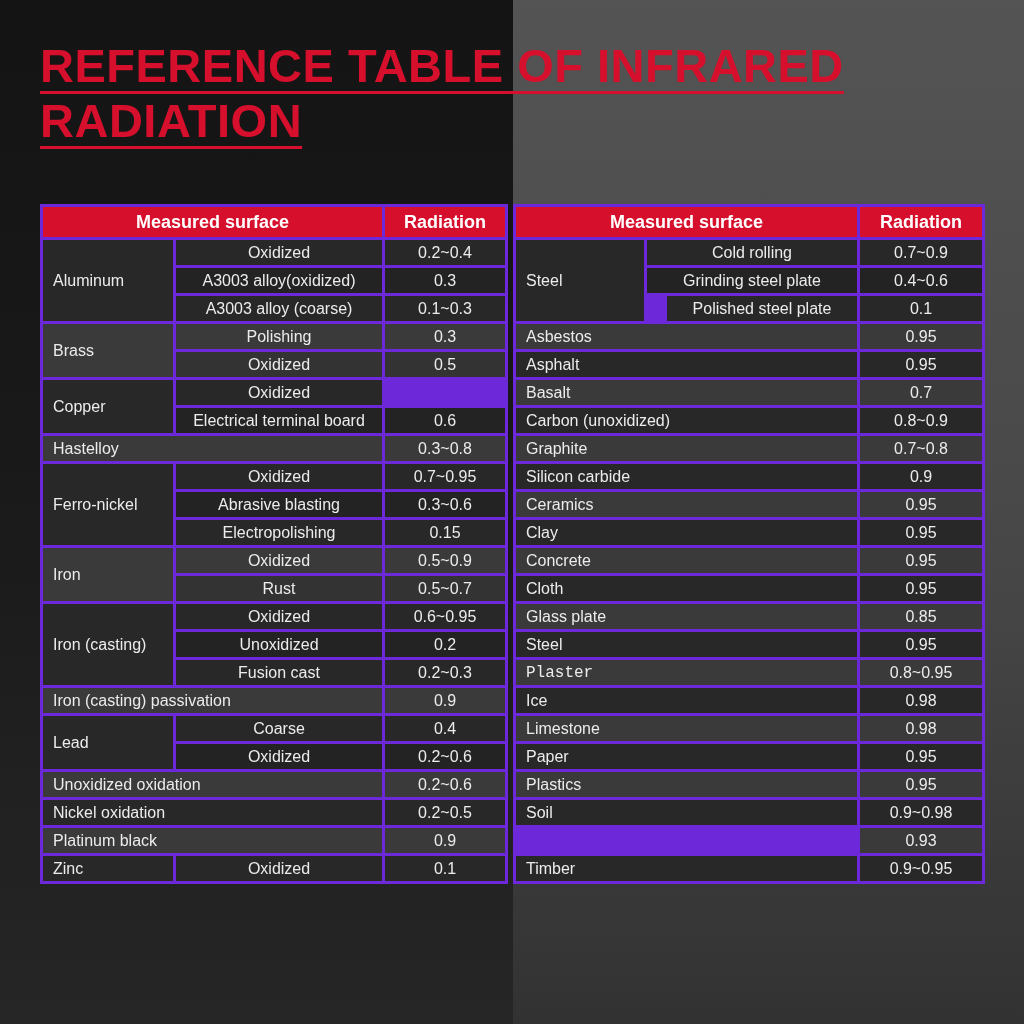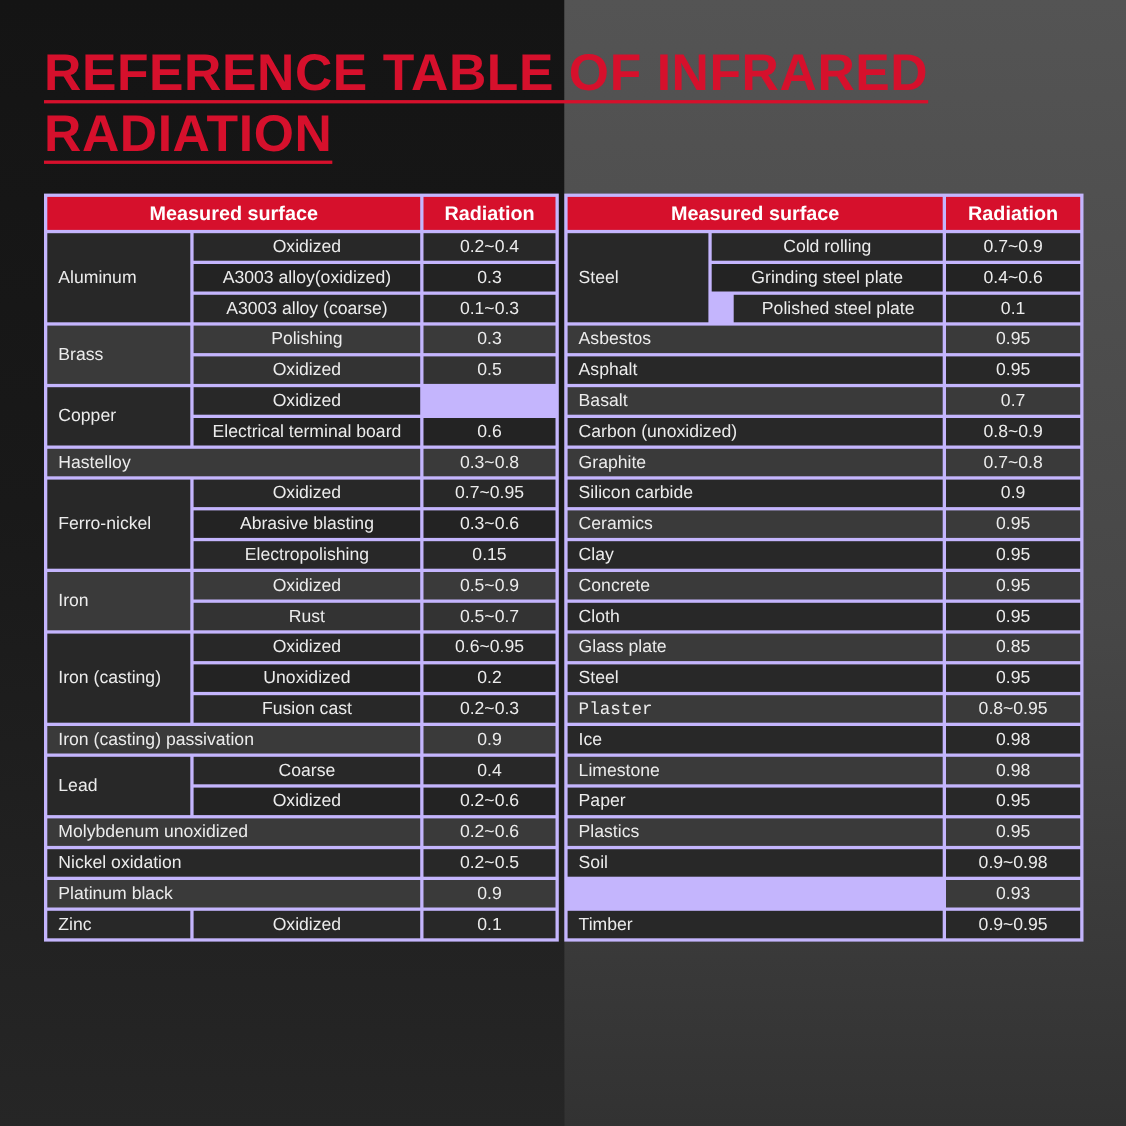--- a/index.html
+++ b/index.html
@@ -19,22 +19,22 @@
     position:absolute;left:40px;top:38px;width:960px;
     font-size:47px;font-weight:bold;letter-spacing:0.5px;
     color:#d6102c;line-height:1.18;
   }
   .title .u{
     text-decoration:underline;
     text-decoration-thickness:3px;
     text-underline-offset:9px;
   }
   .tbl{
-    position:absolute;top:176px;display:grid;
-    background:#c4b5fd;padding:3px;gap:3px;
+    position:absolute;top:204px;display:grid;
+    background:#6d28d9;padding:3px;gap:3px;
     grid-template-rows:30px repeat(23,25px);
   }
   #table-left{left:40px;grid-template-columns:130px 206px 120px;}
   #table-right{left:513px;grid-template-columns:128px 210px 122px;}
   .cell{
     display:flex;align-items:center;
     color:#ececec;font-size:16px;white-space:nowrap;overflow:hidden;
   }
   .center{justify-content:center;}
   .left{justify-content:flex-start;padding-left:10px;}
@@ -96,21 +96,21 @@
     <div class="cell center s-dark2" style="grid-area: 16 / 3;">0.2</div>
     <div class="cell center s-dark" style="grid-area: 17 / 2;">Fusion cast</div>
     <div class="cell center s-dark" style="grid-area: 17 / 3;">0.2~0.3</div>
     <div class="cell left s-light" style="grid-area: 18 / 1 / span 1 / 3;">Iron (casting) passivation</div>
     <div class="cell center s-light" style="grid-area: 18 / 3;">0.9</div>
     <div class="cell left s-dark" style="grid-area: 19 / 1 / span 2;">Lead</div>
     <div class="cell center s-dark" style="grid-area: 19 / 2;">Coarse</div>
     <div class="cell center s-dark" style="grid-area: 19 / 3;">0.4</div>
     <div class="cell center s-dark2" style="grid-area: 20 / 2;">Oxidized</div>
     <div class="cell center s-dark2" style="grid-area: 20 / 3;">0.2~0.6</div>
-    <div class="cell left s-light" style="grid-area: 21 / 1 / span 1 / 3;">Molybdenum unoxidized</div>
+    <div class="cell left s-light" style="grid-area: 21 / 1 / span 1 / 3;">Unoxidized oxidation</div>
     <div class="cell center s-light" style="grid-area: 21 / 3;">0.2~0.6</div>
     <div class="cell left s-dark" style="grid-area: 22 / 1 / span 1 / 3;">Nickel oxidation</div>
     <div class="cell center s-dark" style="grid-area: 22 / 3;">0.2~0.5</div>
     <div class="cell left s-light" style="grid-area: 23 / 1 / span 1 / 3;">Platinum black</div>
     <div class="cell center s-light" style="grid-area: 23 / 3;">0.9</div>
     <div class="cell left s-dark" style="grid-area: 24 / 1 / span 1;">Zinc</div>
     <div class="cell center s-dark" style="grid-area: 24 / 2;">Oxidized</div>
     <div class="cell center s-dark" style="grid-area: 24 / 3;">0.1</div>
   </div>
 <div class="tbl" id="table-right">

